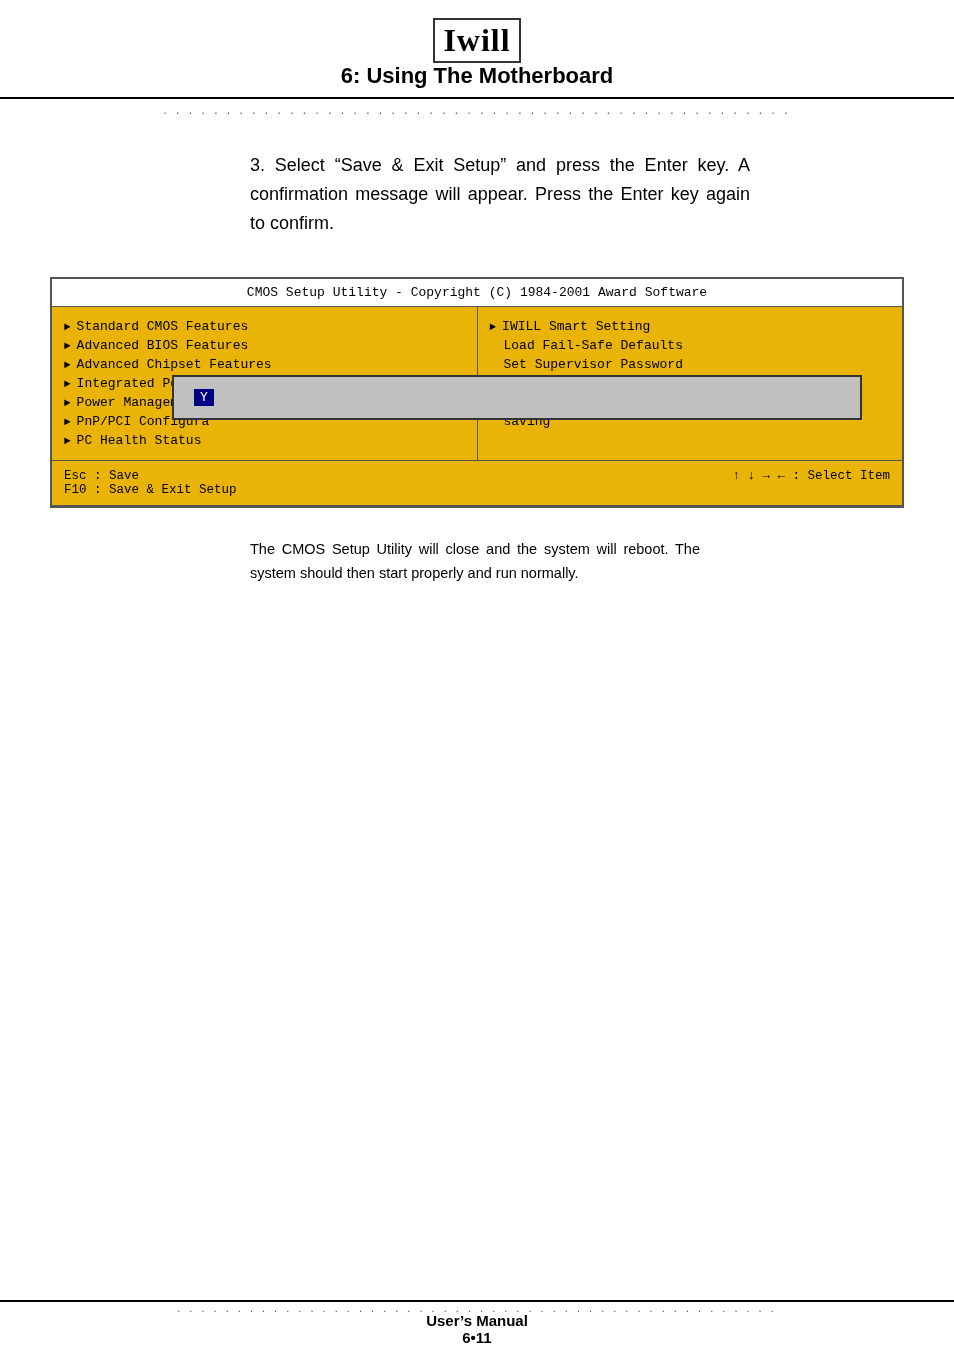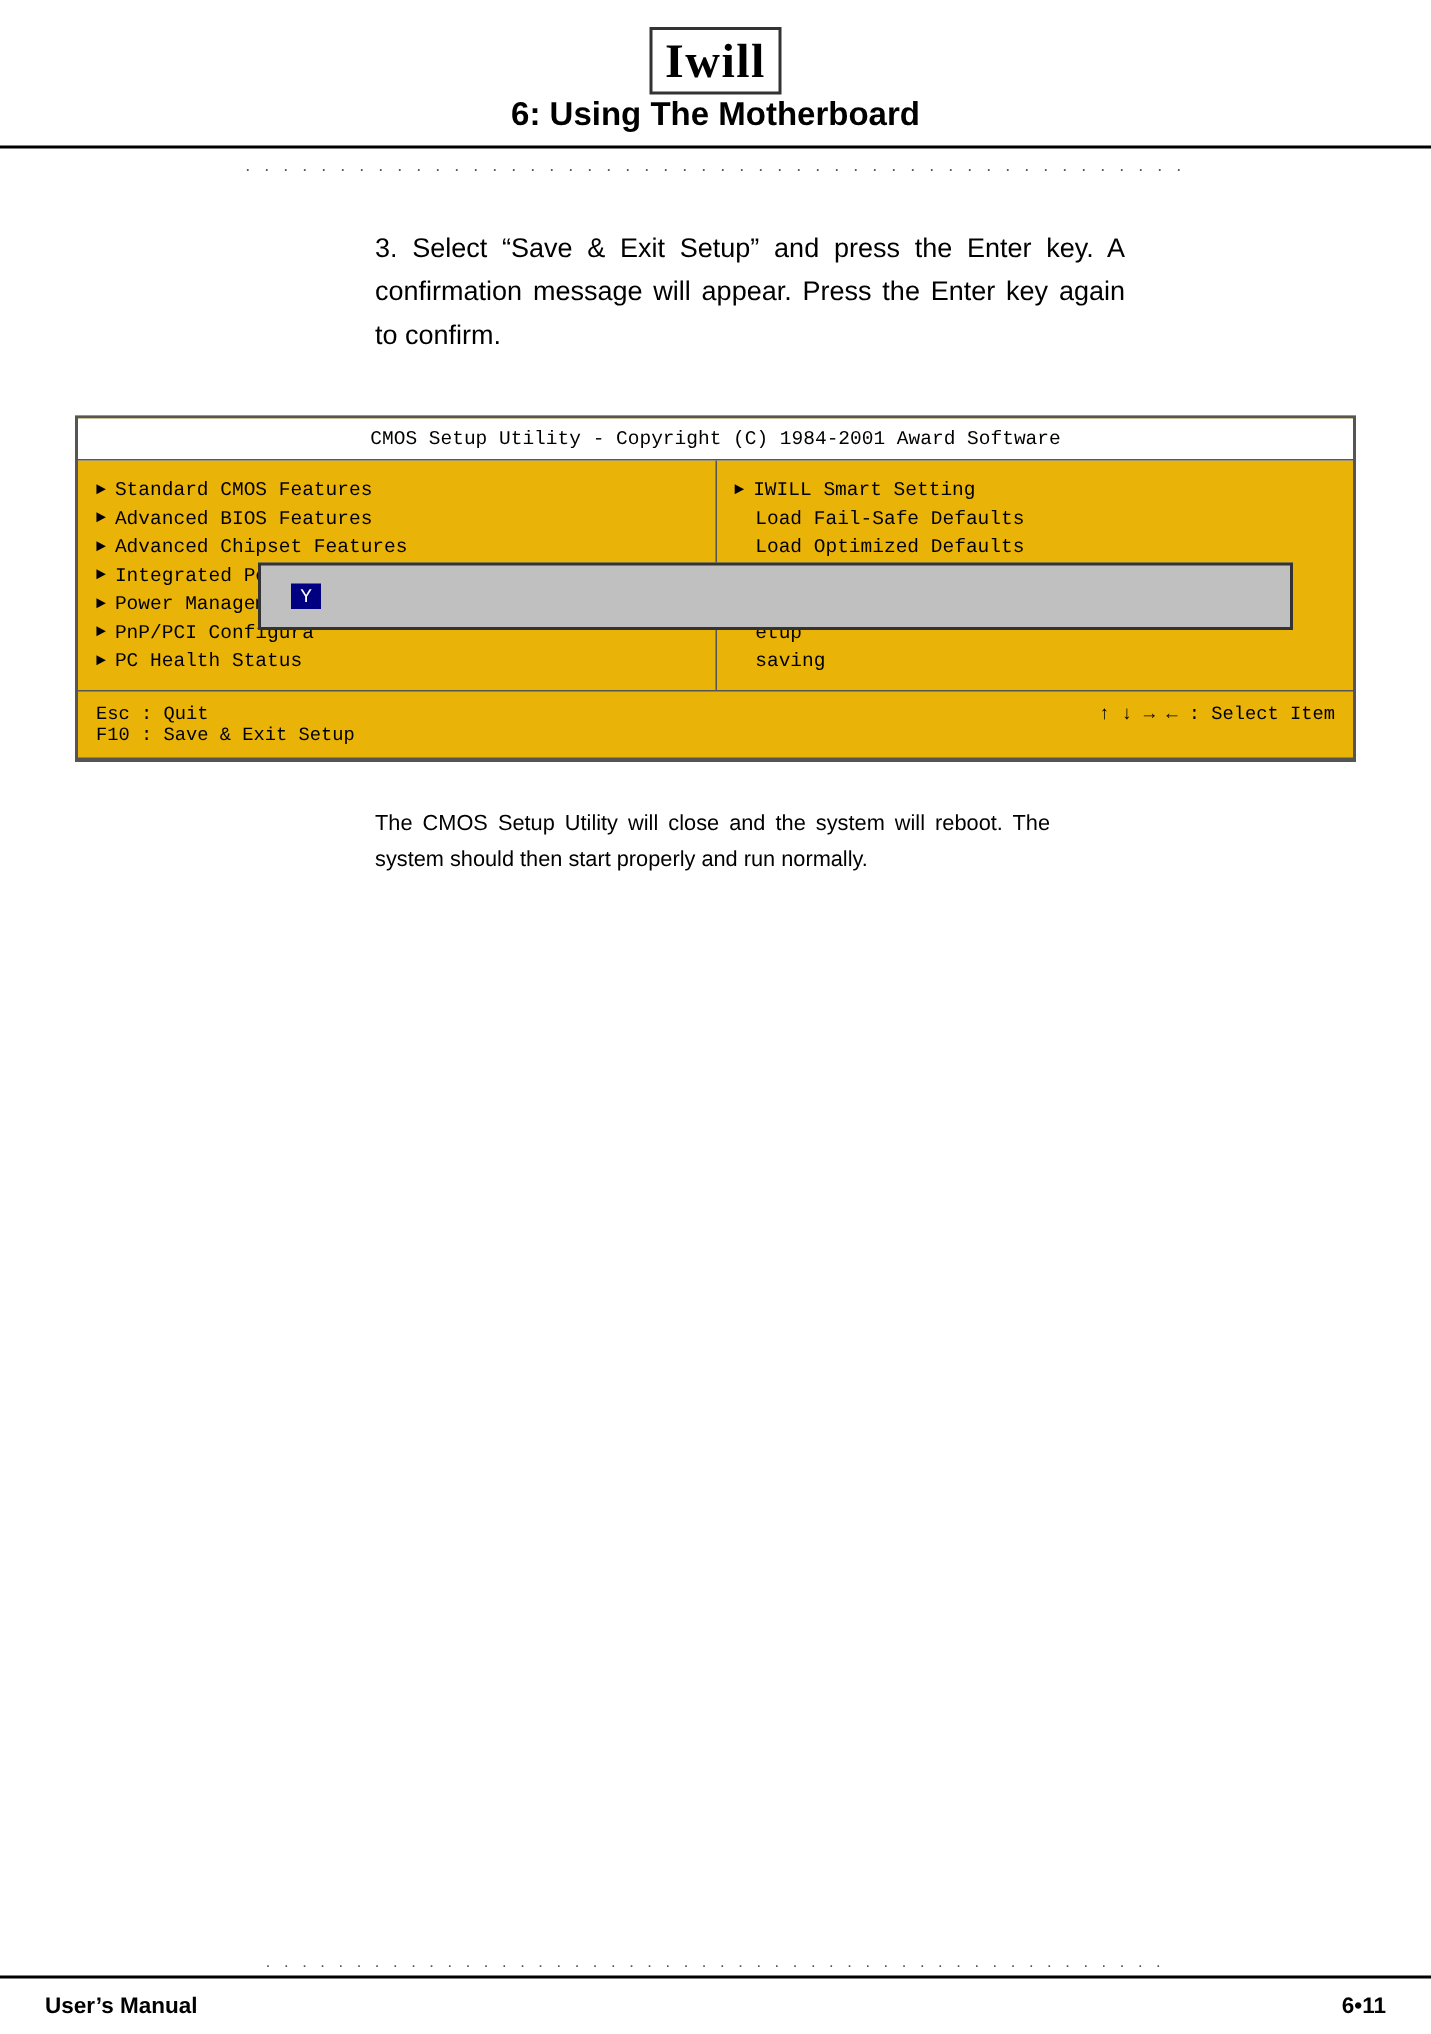--- a/index.html
+++ b/index.html
@@ -164,20 +164,21 @@
     .footer {
       position: absolute;
       bottom: 0;
       left: 0;
       right: 0;
       border-top: 2px solid #000;
       display: flex;
       justify-content: space-between;
       align-items: center;
       padding: 10px 30px;
+      flex-direction: column;
     }
 
     .footer-manual {
       font-weight: bold;
       font-size: 15px;
     }
 
     .footer-page {
       font-weight: bold;
       font-size: 15px;
@@ -252,23 +253,20 @@
 
     <div class="cmos-right">
       <div class="cmos-menu-item">
         <span class="cmos-arrow">►</span>
         <span>IWILL Smart Setting</span>
       </div>
       <div class="cmos-menu-item">
         <span style="padding-left:14px;">Load Fail-Safe Defaults</span>
       </div>
       <div class="cmos-menu-item">
-        <span style="padding-left:14px;">Load Optimized Defaults</span>
-      </div>
-      <div class="cmos-menu-item">
         <span style="padding-left:14px;">Set Supervisor Password</span>
       </div>
       <div class="cmos-menu-item">
         <span style="padding-left:14px;">word</span>
       </div>
       <div class="cmos-menu-item">
         <span style="padding-left:14px;">etup</span>
       </div>
       <div class="cmos-menu-item">
         <span style="padding-left:14px;">saving</span>
@@ -276,21 +274,21 @@
     </div>
 
     <div class="cmos-overlay">
       <span class="dialog-input">Y</span>
     </div>
 
   </div>
 
   <div class="cmos-footer">
     <div>
-      <div>Esc : Quit</div>
+      <div>Esc : Save</div>
       <div>F10 : Save &amp; Exit Setup</div>
     </div>
     <div>↑ ↓ → ←  : Select Item</div>
   </div>
 
 
 </div>
 
 <div class="bottom-text" style="margin-left:250px; padding: 0 50px 0 0;">The CMOS Setup Utility will close and the system will reboot. The system should then start properly and run normally.</div>
 

